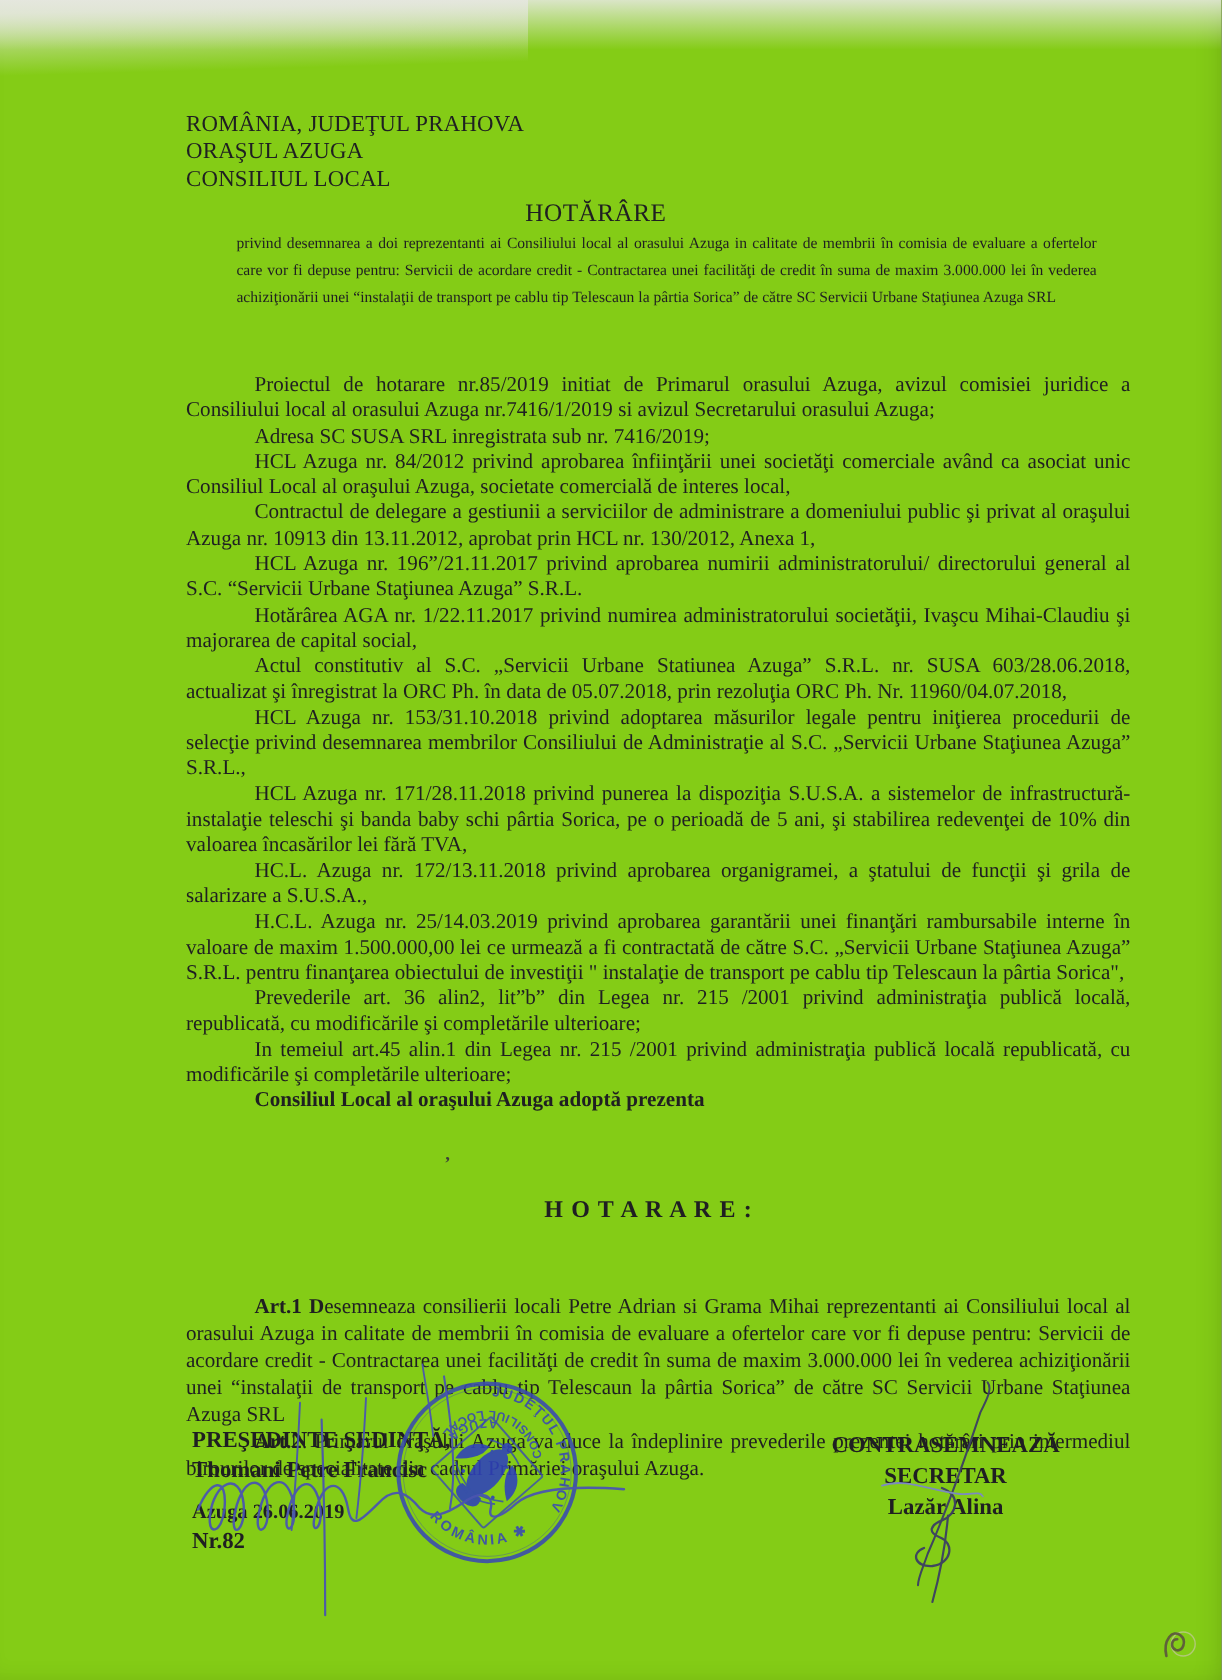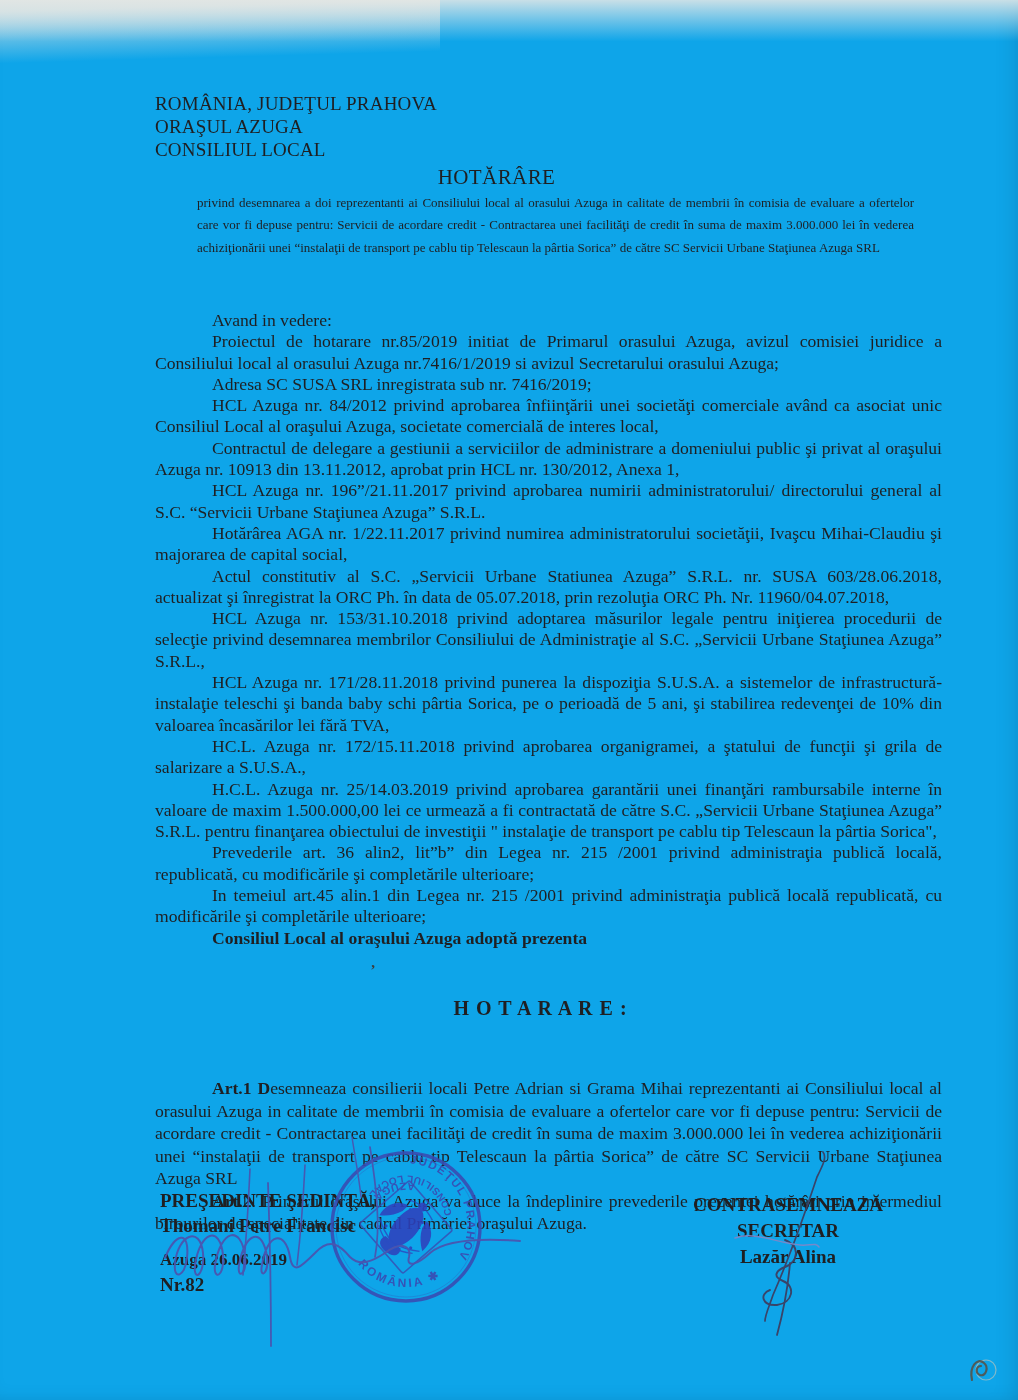--- a/index.html
+++ b/index.html
@@ -1,18 +1,18 @@
 <!DOCTYPE html>
 <html><head>
 <meta charset="utf-8">
 <style>
   html,body{margin:0;padding:0;background:#8a8a8a;}
   .page{
     position:relative;width:1018px;height:1400px;margin:0 auto;
-    background:#0ea5e9;overflow:hidden;
+    background:#84cc16;overflow:hidden;
     font-family:"Liberation Serif", serif;color:#1f1f22;
     box-shadow:inset -16px 0 24px -16px rgba(0,0,0,.14), inset 0 -12px 20px -14px rgba(0,0,0,.10);
   }
   
   .scan-top{position:absolute;top:0;left:0;right:0;height:46px;
     background:linear-gradient(to bottom,#eaeae7 0%,rgba(250,250,248,0) 90%);opacity:.85;}
   .scan-top-left{position:absolute;top:-12px;left:-20px;width:460px;height:80px;
     background:linear-gradient(to bottom,#e7e7e3 30%,rgba(250,250,248,0) 95%);
     transform:skewY(-1.6deg);transform-origin:left top;opacity:.8;}
   
@@ -55,31 +55,30 @@
 
   <div class="chunk" style="top:92px;">
     <div class="hdr-line">ROMÂNIA, JUDEŢUL PRAHOVA</div>
     <div class="hdr-line">ORAŞUL AZUGA</div>
     <div class="hdr-line">CONSILIUL LOCAL</div>
     <div class="doc-title">HOTĂRÂRE</div>
     <p class="subtitle">privind desemnarea a doi  reprezentanti ai Consiliului local al orasului Azuga in calitate de membrii în comisia de evaluare a ofertelor care vor fi depuse pentru: Servicii de acordare credit - Contractarea unei facilităţi de credit în suma de maxim 3.000.000 lei în vederea achiziţionării unei “instalaţii de transport pe cablu tip Telescaun la pârtia Sorica” de către SC Servicii Urbane Staţiunea Azuga SRL</p>
   </div>
 
   <div class="chunk recitals" style="top:310px;">
-    <p class="having">Avand in vedere:</p>
     <p>Proiectul de hotarare nr.85/2019 initiat de Primarul orasului Azuga, avizul comisiei juridice  a Consiliului local al orasului Azuga nr.7416/1/2019 si avizul Secretarului orasului Azuga;</p>
     <p>Adresa SC SUSA SRL inregistrata sub nr. 7416/2019;</p>
     <p>HCL Azuga nr. 84/2012 privind aprobarea înfiinţării unei societăţi comerciale având ca asociat unic Consiliul Local al oraşului Azuga, societate comercială de interes local,</p>
     <p>Contractul de delegare a gestiunii a serviciilor de administrare a domeniului public şi privat al oraşului Azuga nr. 10913 din 13.11.2012, aprobat prin HCL nr. 130/2012, Anexa 1,</p>
     <p>HCL Azuga nr. 196”/21.11.2017 privind aprobarea numirii administratorului/ directorului general al S.C. “Servicii Urbane Staţiunea Azuga” S.R.L.</p>
     <p>Hotărârea AGA nr. 1/22.11.2017 privind numirea administratorului societăţii, Ivaşcu Mihai-Claudiu şi majorarea de capital social,</p>
     <p>Actul constitutiv al S.C. „Servicii Urbane Statiunea Azuga” S.R.L. nr. SUSA 603/28.06.2018, actualizat şi înregistrat la ORC Ph. în data de 05.07.2018, prin rezoluţia ORC Ph. Nr. 11960/04.07.2018,</p>
     <p>HCL Azuga nr. 153/31.10.2018 privind adoptarea măsurilor legale pentru iniţierea procedurii de selecţie privind desemnarea membrilor Consiliului de Administraţie al S.C. „Servicii Urbane Staţiunea Azuga” S.R.L.,</p>
     <p>HCL Azuga nr. 171/28.11.2018 privind punerea la dispoziţia S.U.S.A. a sistemelor de infrastructură-instalaţie teleschi şi banda baby schi pârtia Sorica, pe o perioadă de 5 ani, şi stabilirea redevenţei de 10% din valoarea încasărilor lei fără TVA,</p>
-    <p>HC.L. Azuga nr. 172/15.11.2018 privind aprobarea organigramei, a ştatului de funcţii şi grila de salarizare a S.U.S.A.,</p>
+    <p>HC.L. Azuga nr. 172/13.11.2018 privind aprobarea organigramei, a ştatului de funcţii şi grila de salarizare a S.U.S.A.,</p>
     <p>H.C.L. Azuga nr. 25/14.03.2019 privind aprobarea garantării unei finanţări rambursabile interne în valoare de maxim 1.500.000,00 lei ce urmează a fi contractată de către S.C. „Servicii Urbane Staţiunea Azuga” S.R.L. pentru finanţarea obiectului de investiţii " instalaţie de transport pe cablu tip Telescaun la pârtia Sorica",</p>
     <p>Prevederile art. 36 alin2, lit”b” din Legea nr. 215 /2001 privind administraţia publică locală, republicată, cu modificările şi completările ulterioare;</p>
     <p>In temeiul art.45 alin.1 din Legea nr. 215 /2001 privind administraţia publică locală republicată, cu modificările şi completările ulterioare;</p>
     <p class="adoption">Consiliul Local al oraşului Azuga adoptă prezenta</p>
   </div>
 
   <div class="chunk articles" style="top:974px;">
     <div class="decision-heading">
       <span class="stray">’</span><span>H O T A R A R E :</span>
     </div>

